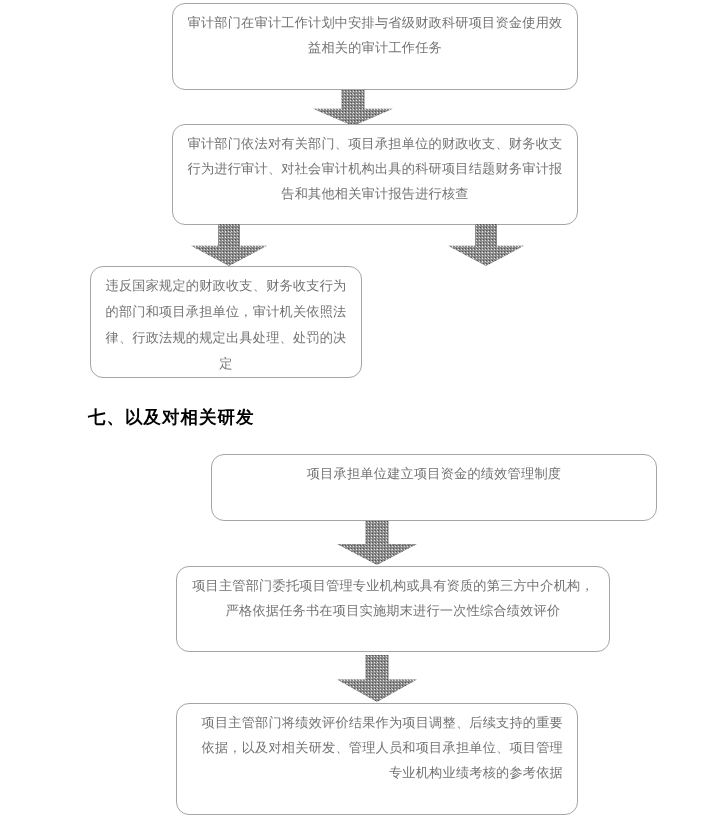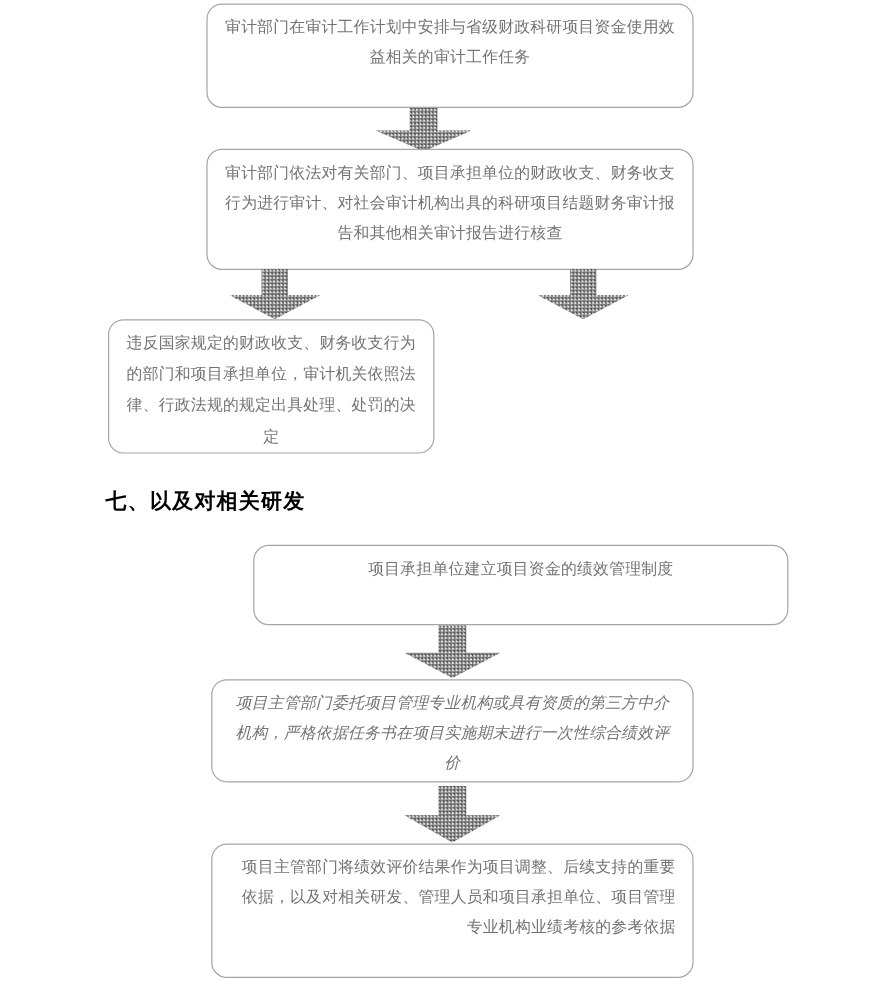--- a/index.html
+++ b/index.html
@@ -92,21 +92,21 @@
   <div class="section-heading" style="left:88px; top:405px;">
     <span>七、以及对相关研发</span>
   </div>
 
   <div class="fbox" style="left:176px; top:454px; width:446px; height:67px;margin-left:35px;">
     <span class="txt">项目承担单位建立项目资金的绩效管理制度</span>
   </div>
 
   <div class="arrow" style="left:337px; top:521px; width:80px; height:44px;"></div>
 
-  <div class="fbox" style="left:176px; top:566px; width:402px; height:86px;font-style:italic;">
+  <div class="fbox" style="left:176px; top:566px; width:434px; height:86px;">
     <span class="txt">项目主管部门委托项目管理专业机构或具有资质的第三方中介机构，严格依据任务书在项目实施期末进行一次性综合绩效评价</span>
   </div>
 
   <div class="arrow" style="left:337px; top:655px; width:80px; height:47px;"></div>
 
   <div class="fbox" style="left:176px; top:703px; width:402px; height:112px;text-align:right;">
     <span class="txt">项目主管部门将绩效评价结果作为项目调整、后续支持的重要依据，以及对相关研发、管理人员和项目承担单位、项目管理专业机构业绩考核的参考依据</span>
   </div>
 
 </div>

